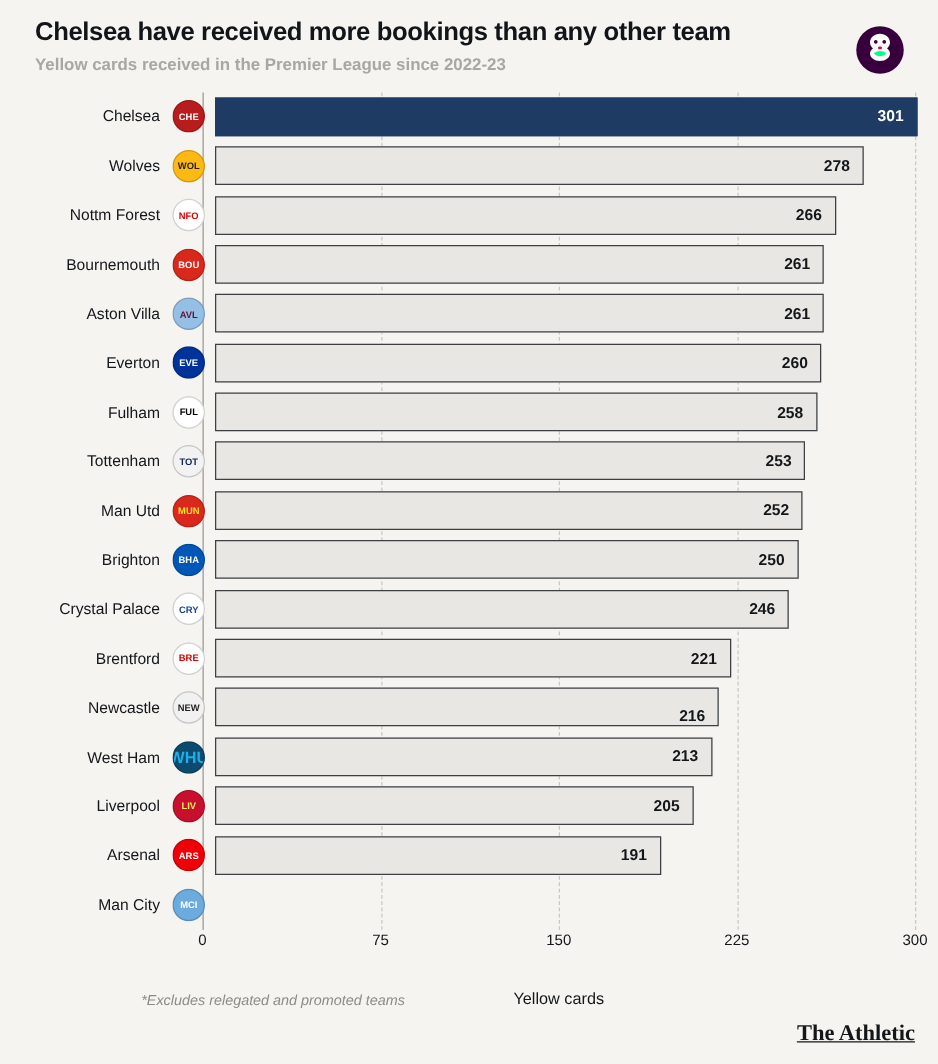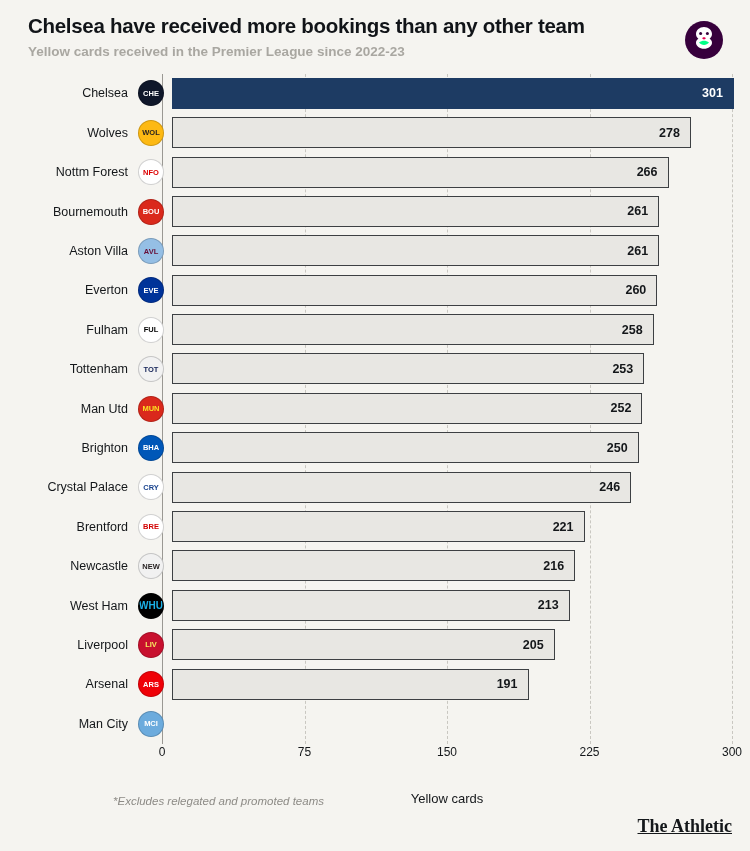--- a/index.html
+++ b/index.html
@@ -195,21 +195,21 @@
     <div class="gridlines" id="gridlines" style="height: 669.8px; bottom: auto;">
         <div class="gridline zero" style="left: 0%;"></div>
         <div class="gridline" style="left: 25%;"></div>
         <div class="gridline" style="left: 50%;"></div>
         <div class="gridline" style="left: 75%;"></div>
         <div class="gridline" style="left: 100%;"></div>
       </div>
     <div class="rows" id="rows">
         <div class="row">
           <div class="team-label">Chelsea</div>
-          <div class="crest" style="background: #0f172a; color: rgb(255, 255, 255); border: 1px solid rgba(0, 0, 0, 0.18); font-size: 7.5px;">CHE</div>
+          <div class="crest" style="background: #b91c1c; color: rgb(255, 255, 255); border: 1px solid rgba(0, 0, 0, 0.18); font-size: 7.5px;">CHE</div>
           <div class="bar-area">
             <div class="bar highlight" style="width: 100.333%;">
               <span class="val">301</span>
             </div>
           </div>
         </div>
         <div class="row">
           <div class="team-label">Wolves</div>
           <div class="crest" style="background: rgb(253, 185, 19); color: rgb(35, 31, 32); border: 1px solid rgba(0, 0, 0, 0.18); font-size: 7.5px;">WOL</div>
           <div class="bar-area">
@@ -305,28 +305,28 @@
           <div class="bar-area">
             <div class="bar" style="width: 73.6667%;">
               <span class="val">221</span>
             </div>
           </div>
         </div>
         <div class="row">
           <div class="team-label">Newcastle</div>
           <div class="crest" style="background: rgb(241, 241, 241); color: rgb(36, 31, 32); border: 1px solid rgba(0, 0, 0, 0.18); font-size: 7.5px; text-align: right;">NEW</div>
           <div class="bar-area">
-            <div class="bar" style="width: 72%;">
+            <div class="bar" style="width: 72%; align-items: flex-end;">
               <span class="val">216</span>
             </div>
           </div>
         </div>
         <div class="row">
           <div class="team-label">West Ham</div>
-          <div class="crest" style="background: #000000; color: rgb(27, 177, 231); border: 1px solid rgba(0, 0, 0, 0.18); font-size: 10px;">WHU</div>
+          <div class="crest" style="background: #0c4a6e; color: rgb(27, 177, 231); border: 1px solid rgba(0, 0, 0, 0.18); font-size: 13px;">WHU</div>
           <div class="bar-area">
             <div class="bar" style="width: 71%;">
               <span class="val">213</span>
             </div>
           </div>
         </div>
         <div class="row">
           <div class="team-label">Liverpool</div>
           <div class="crest" style="background: rgb(200, 16, 46); color: rgb(246, 235, 97); border: 1px solid rgba(0, 0, 0, 0.18); font-size: 7.5px;">LIV</div>
           <div class="bar-area">

